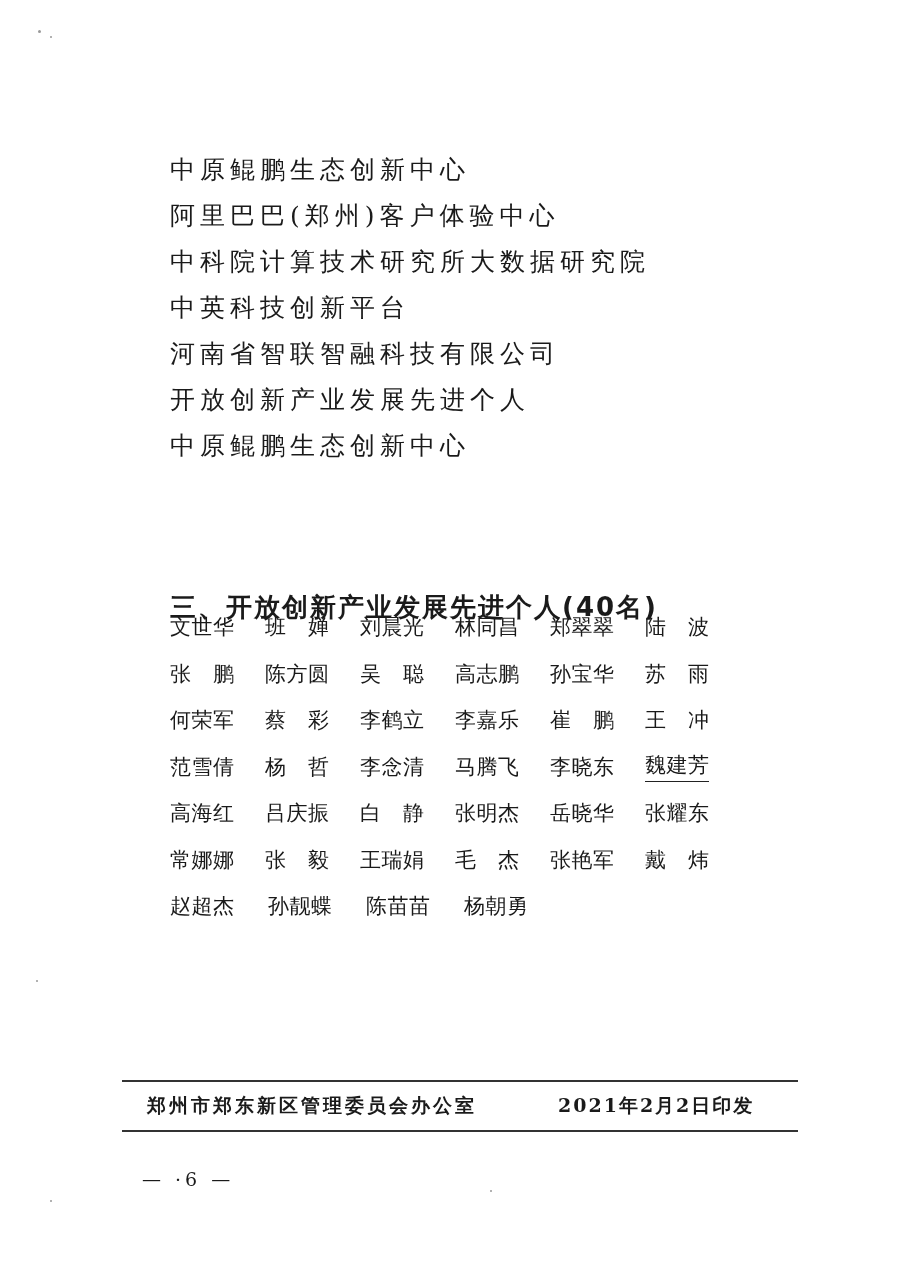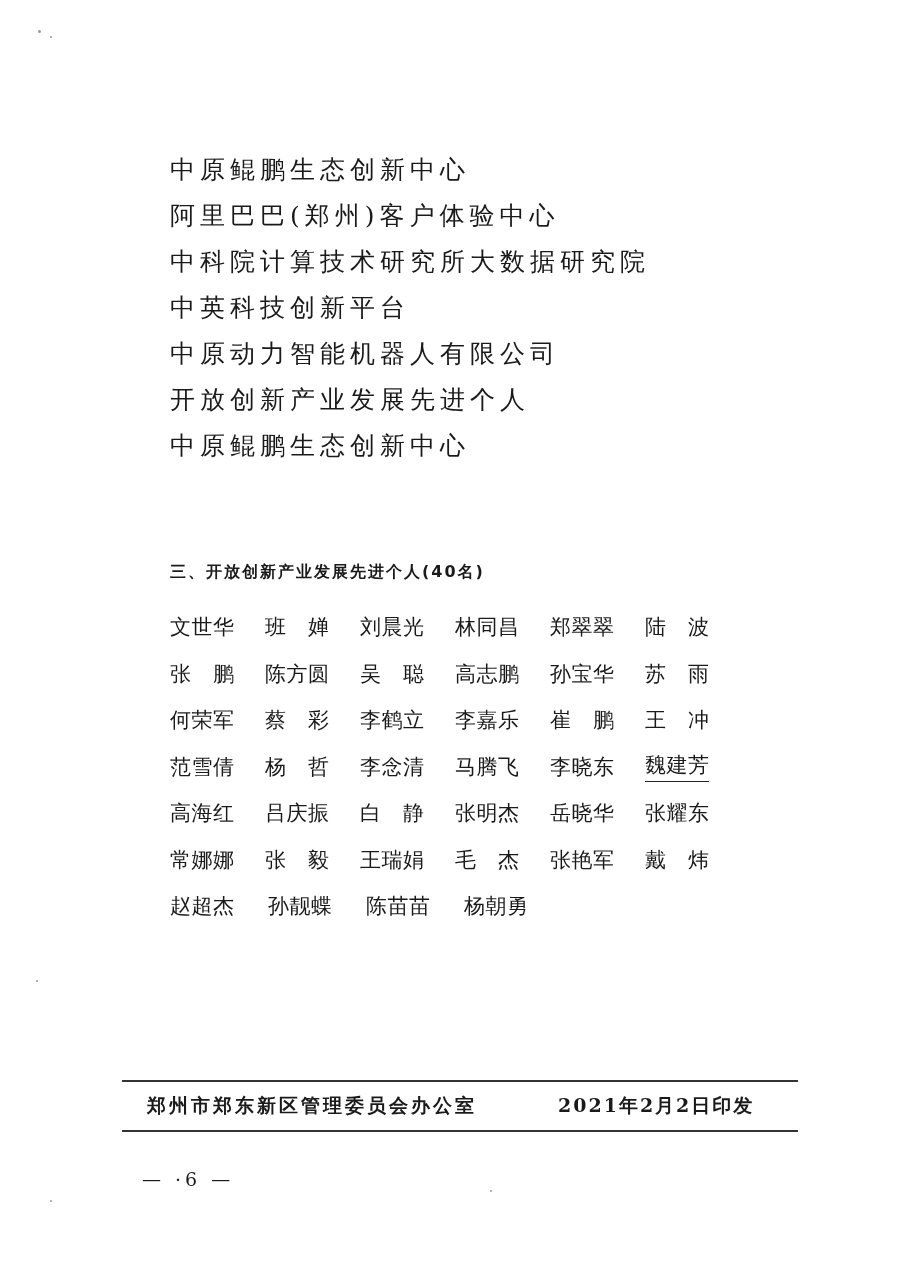--- a/index.html
+++ b/index.html
@@ -4,21 +4,21 @@
 <style>
   html, body { margin: 0; padding: 0; }
   body {
     width: 905px; height: 1280px; background: #ffffff; position: relative; overflow: hidden;
     font-family: "DejaVu Serif", "Liberation Serif", serif; color: #1a1a1a;
   }
   .page { position: absolute; left: 0; top: 0; width: 905px; height: 1280px; }
   .org-list { position: absolute; left: 170px; top: 152px; }
   .org-item { font-size: 25px; letter-spacing: 5px; height: 46px; line-height: 36px; white-space: nowrap; }
   .section-title {
-    position: absolute; left: 170px; top: 562px; font-size: 16px; font-weight: bold; letter-spacing: 2px;
+    position: absolute; left: 170px; top: 590px; font-size: 26px; font-weight: bold; letter-spacing: 2px;
     font-family: "DejaVu Sans", "Liberation Sans", sans-serif; white-space: nowrap;
   }
   .names { position: absolute; left: 170px; top: 604px; width: 570px; }
   .name-row { display: flex; height: 46.5px; align-items: center; }
   .name-cell { width: 98px; font-size: 21px; display: flex; justify-content: space-between; box-sizing: border-box; }
   .name-cell span.ch { display: inline-block; width: 21px; text-align: center; }
   .name-cell.two { justify-content: space-between; }
   .name-cell .inner { display: flex; justify-content: space-between; width: 64px; }
   .name-cell.two .inner { width: 64px; }
   .underline { border-bottom: 1.5px solid #222; padding-bottom: 2px; }
@@ -30,21 +30,21 @@
 </head>
 <body>
 
 <div class="page">
 
   <div class="org-list">
     <div class="org-item">中原鲲鹏生态创新中心</div>
     <div class="org-item">阿里巴巴(郑州)客户体验中心</div>
     <div class="org-item">中科院计算技术研究所大数据研究院</div>
     <div class="org-item">中英科技创新平台</div>
-    <div class="org-item">中原动力智能机器人有限公司</div>
+    <div class="org-item">河南省智联智融科技有限公司</div>
     <div class="org-item">开放创新产业发展先进个人</div>
     <div class="org-item">中原鲲鹏生态创新中心</div>
   </div>
 
   <div class="section-title">三、开放创新产业发展先进个人(40名)</div>
 
   <div class="names" id="names">
       <div class="name-row">
         <div class="name-cell">
           <div class="inner">

